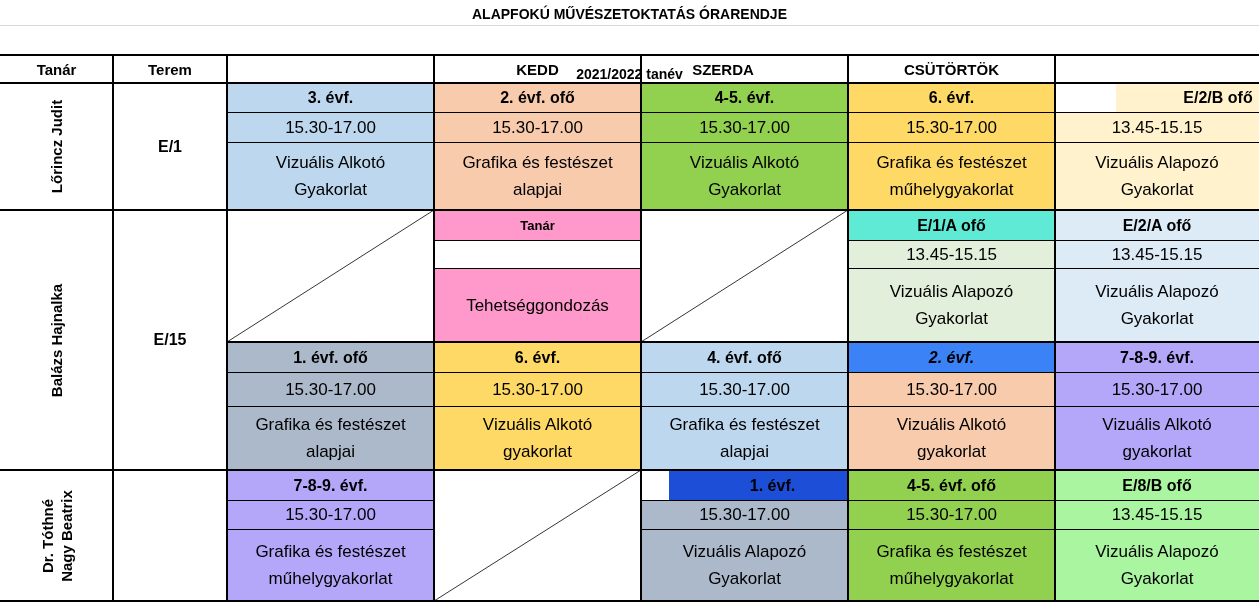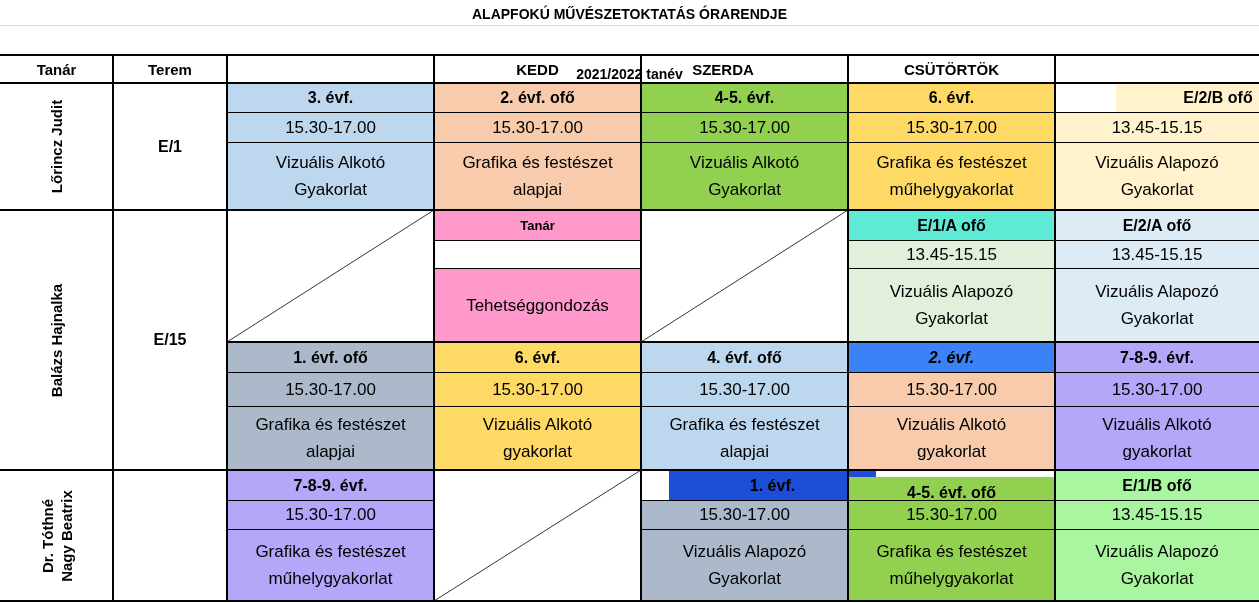--- a/index.html
+++ b/index.html
@@ -177,29 +177,29 @@
         <line x1="0" y1="131" x2="207" y2="0" stroke="#000" stroke-width="0.8"></line>
       </svg>
       <div class="cell grp" style="left: 641px; top: 470px; width: 207px; height: 30px; background: #1d4ed8; margin-left: 28px;">1. évf.</div>
       <div class="cell " style="left: 641px; top: 500px; width: 207px; height: 29px; background: rgb(172, 185, 202);">15.30-17.00</div>
       <div class="cell " style="left: 641px; top: 529px; width: 207px; height: 72px; background: rgb(172, 185, 202); flex-direction: column;">
         <div>Vizuális Alapozó</div>
         <div>Gyakorlat</div>
       </div>
       <div class="hline" style="left: 641px; top: 500px; width: 207px;"></div>
       <div class="hline" style="left: 641px; top: 529px; width: 207px;"></div>
-      <div class="cell grp" style="left: 848px; top: 470px; width: 207px; height: 30px; background: rgb(146, 208, 80); margin-top: 7px;">4-5. évf. ofő</div>
+      <div class="cell grp" style="left: 848px; top: 470px; width: 207px; height: 30px; background: rgb(146, 208, 80);">4-5. évf. ofő</div>
       <div class="cell " style="left: 848px; top: 500px; width: 207px; height: 29px; background: rgb(146, 208, 80);">15.30-17.00</div>
       <div class="cell " style="left: 848px; top: 529px; width: 207px; height: 72px; background: rgb(146, 208, 80); flex-direction: column;">
         <div>Grafika és festészet</div>
         <div>műhelygyakorlat</div>
       </div>
       <div class="hline" style="left: 848px; top: 500px; width: 207px;"></div>
       <div class="hline" style="left: 848px; top: 529px; width: 207px;"></div>
-      <div class="cell grp" style="left: 1055px; top: 470px; width: 204px; height: 30px; background: rgb(169, 245, 160);">E/1/B ofő</div>
+      <div class="cell grp" style="left: 1055px; top: 470px; width: 204px; height: 30px; background: rgb(169, 245, 160);">E/8/B ofő</div>
       <div class="cell " style="left: 1055px; top: 500px; width: 204px; height: 29px; background: rgb(169, 245, 160);">13.45-15.15</div>
       <div class="cell " style="left: 1055px; top: 529px; width: 204px; height: 72px; background: rgb(169, 245, 160); flex-direction: column;">
         <div>Vizuális Alapozó</div>
         <div>Gyakorlat</div>
       </div>
       <div class="hline" style="left: 1055px; top: 500px; width: 204px;"></div>
       <div class="hline" style="left: 1055px; top: 529px; width: 204px;"></div>
       <div class="hthick" style="left: 0px; top: 54px; width: 1259px;"></div>
       <div class="hthick" style="left: 0px; top: 82px; width: 1259px;"></div>
       <div class="hthick" style="left: 0px; top: 209px; width: 1259px;"></div>

